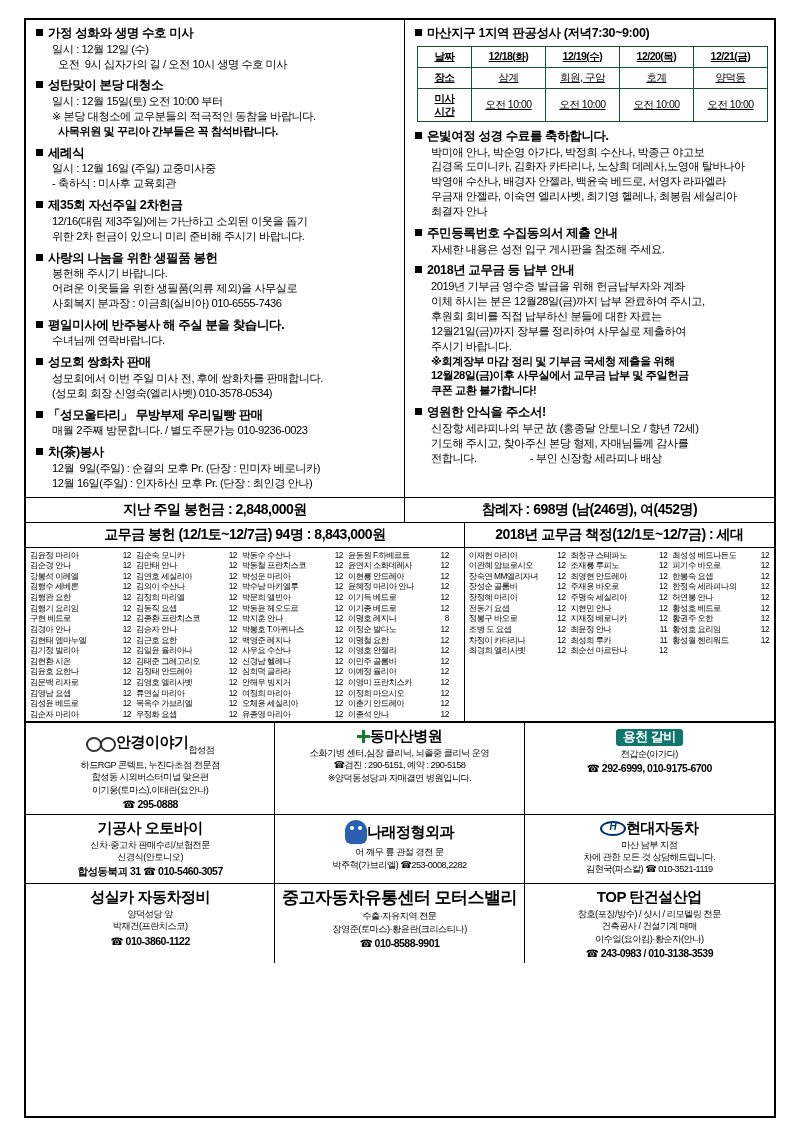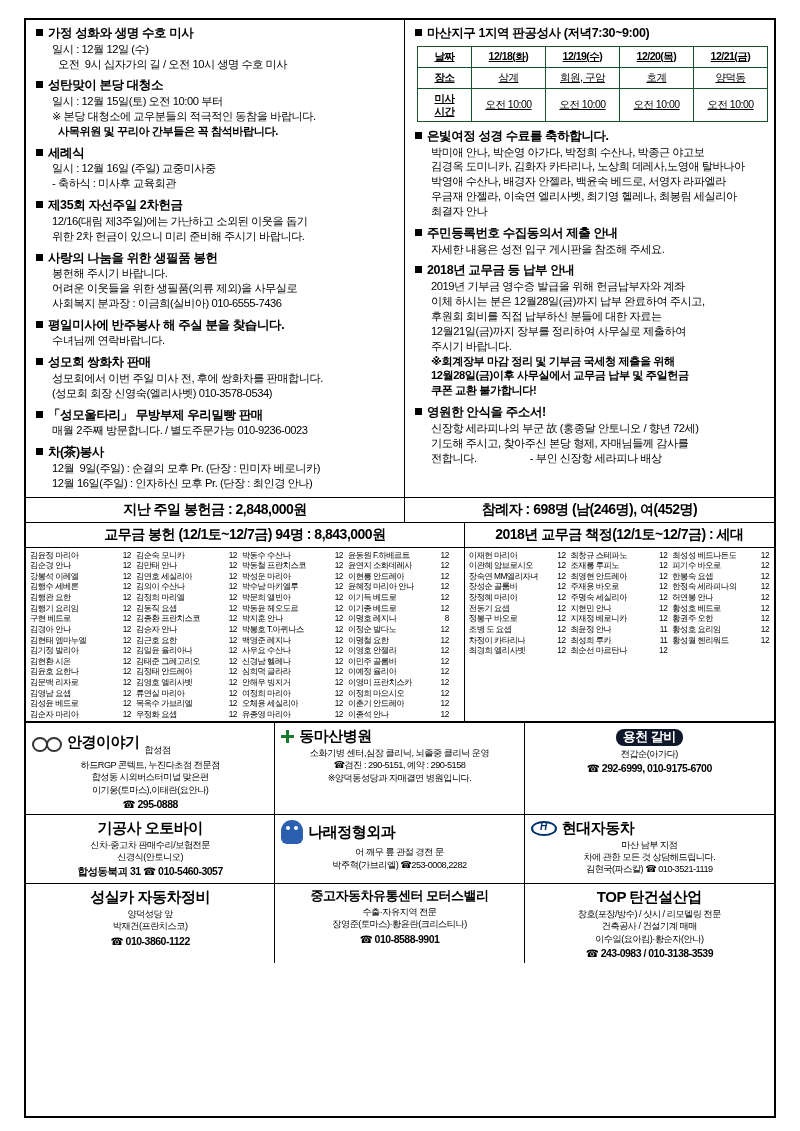--- a/index.html
+++ b/index.html
@@ -142,34 +142,34 @@
     border-right: 1px solid #000;
     overflow: hidden;
   }
   .ad:last-child { border-right: none; }
   .ad-title {
     font-size: 15px;
     font-weight: bold;
     letter-spacing: -0.5px;
     line-height: 1.1;
   }
-  .ad-title.small { font-size: 13px; }
+  .ad-title.small { font-size: 17px; }
   .ad-sub {
     font-size: 9.2px;
     letter-spacing: -0.5px;
     line-height: 1.35;
     margin-top: 2px;
   }
   .ad-phone {
     font-size: 10.5px;
     font-weight: bold;
     letter-spacing: -0.5px;
     margin-top: 2px;
   }
-  .ad-flex { display: flex; align-items: center; gap: 5px; }
+  .ad-flex { display: flex; align-items: center; justify-content: center; }
   .cross {
     display: inline-block;
     width: 13px; height: 13px;
     position: relative;
   }
   .cross::before, .cross::after {
     content: ""; position: absolute; background: #1a7a2e;
   }
   .cross::before { left: 5px; top: 0; width: 3px; height: 13px; }
   .cross::after  { top: 5px; left: 0; height: 3px; width: 13px; }
@@ -212,26 +212,26 @@
     content: "";
     position: absolute; top: 0;
     width: 12px; height: 11px;
     border: 2px solid #333;
     border-radius: 50%;
   }
   .glasses::before { left: 0; }
   .glasses::after  { right: 0; }
   .meat-logo {
     display: inline-block;
-    background: #0f172a;
+    background: #0f766e;
     color: #fff;
     font-weight: bold;
     font-size: 13px;
     padding: 1px 7px;
-    border-radius: 8px;
+    border-radius: 3px;
     letter-spacing: -0.5px;
   }
 </style>
 </head>
 <body>
 
 <div class="page">
 
   <div class="top">
 

